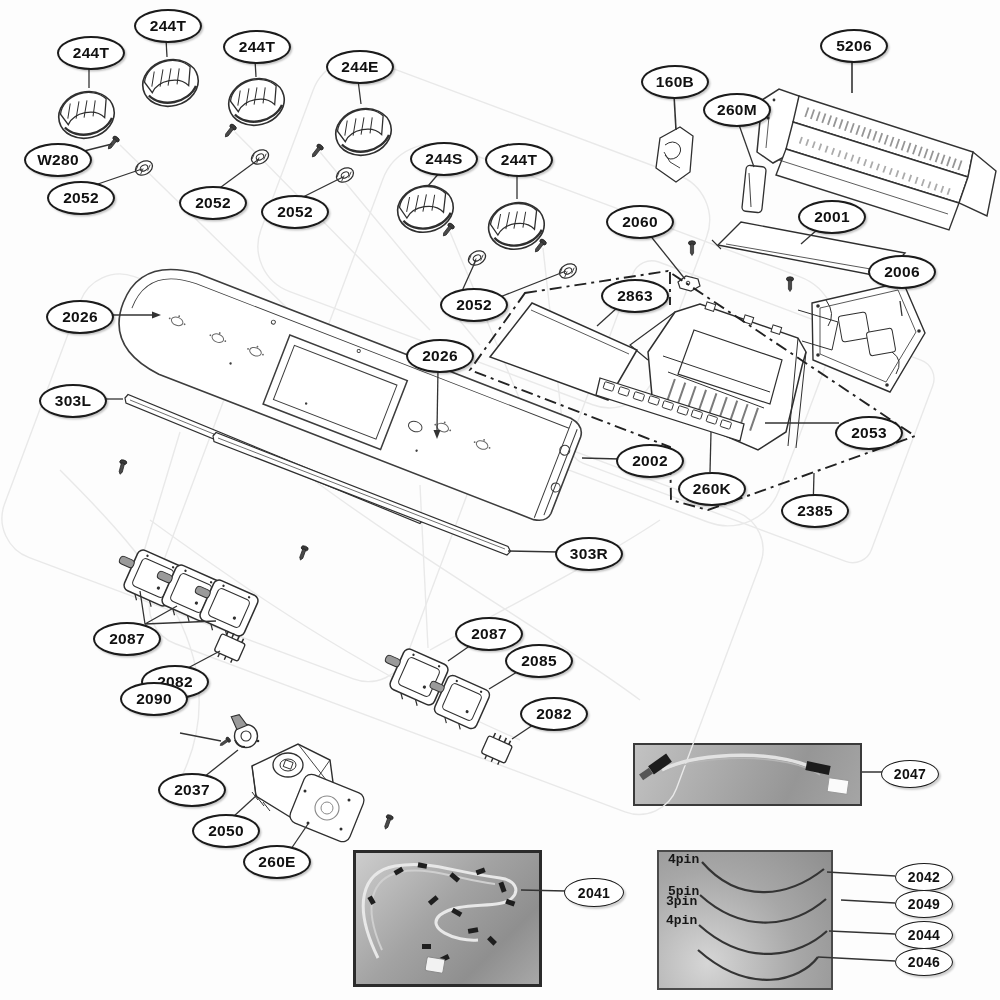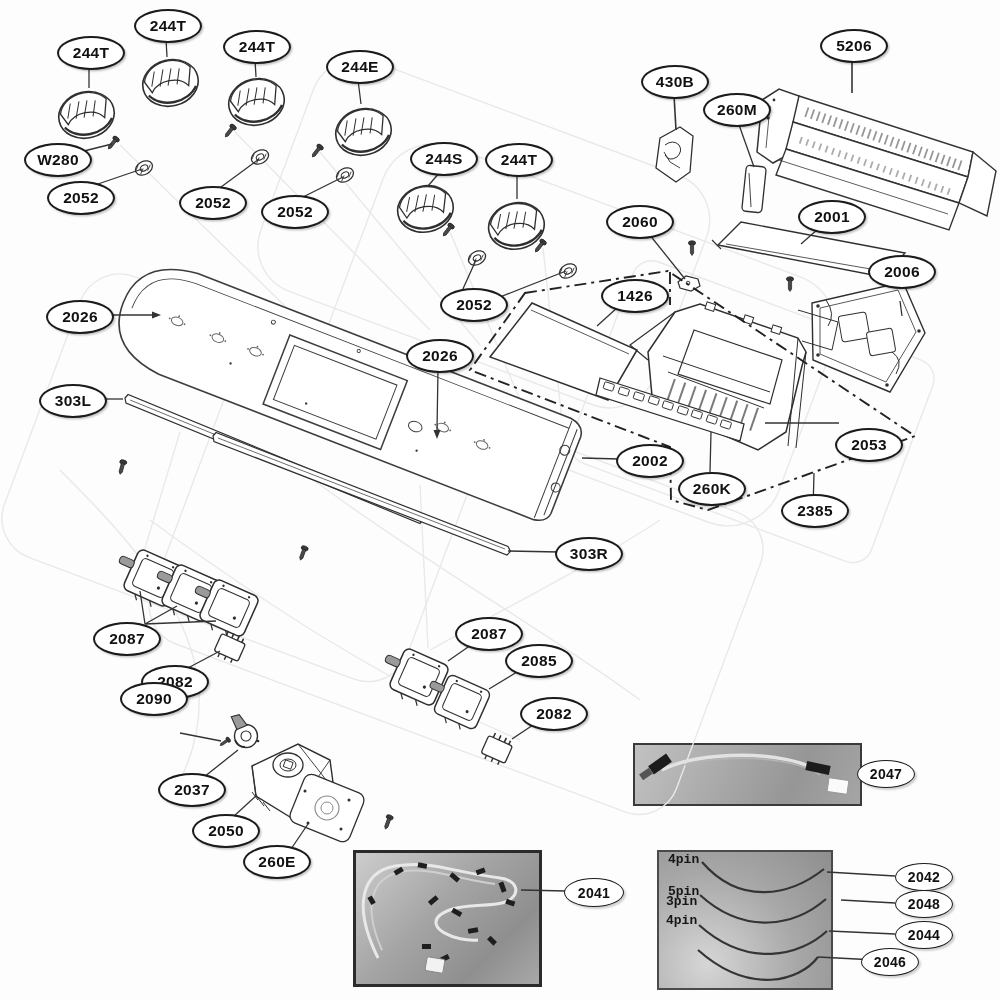--- a/index.html
+++ b/index.html
@@ -354,48 +354,48 @@
   <div class="callout" style="left:223px;top:30px;width:64px;height:30px">244T</div>
   <div class="callout" style="left:326px;top:50px;width:64px;height:30px">244E</div>
   <div class="callout" style="left:410px;top:142px;width:64px;height:30px">244S</div>
   <div class="callout" style="left:485px;top:143px;width:64px;height:30px">244T</div>
   <div class="callout" style="left:24px;top:143px;width:64px;height:30px">W280</div>
   <div class="callout" style="left:47px;top:181px;width:64px;height:30px">2052</div>
   <div class="callout" style="left:179px;top:186px;width:64px;height:30px">2052</div>
   <div class="callout" style="left:261px;top:195px;width:64px;height:30px">2052</div>
   <div class="callout" style="left:440px;top:288px;width:64px;height:30px">2052</div>
   <div class="callout" style="left:820px;top:29px;width:64px;height:30px">5206</div>
-  <div class="callout" style="left:641px;top:65px;width:64px;height:30px">430B</div>
+  <div class="callout" style="left:641px;top:65px;width:64px;height:30px">160B</div>
   <div class="callout" style="left:703px;top:93px;width:64px;height:30px">260M</div>
   <div class="callout" style="left:606px;top:205px;width:64px;height:30px">2060</div>
   <div class="callout" style="left:798px;top:200px;width:64px;height:30px">2001</div>
   <div class="callout" style="left:868px;top:255px;width:64px;height:30px">2006</div>
-  <div class="callout" style="left:601px;top:279px;width:64px;height:30px">1426</div>
+  <div class="callout" style="left:601px;top:279px;width:64px;height:30px">2863</div>
   <div class="callout" style="left:46px;top:300px;width:64px;height:30px">2026</div>
   <div class="callout" style="left:406px;top:339px;width:64px;height:30px">2026</div>
   <div class="callout" style="left:39px;top:384px;width:64px;height:30px">303L</div>
   <div class="callout" style="left:616px;top:444px;width:64px;height:30px">2002</div>
-  <div class="callout" style="left:835px;top:428px;width:64px;height:30px">2053</div>
+  <div class="callout" style="left:835px;top:416px;width:64px;height:30px">2053</div>
   <div class="callout" style="left:678px;top:472px;width:64px;height:30px">260K</div>
   <div class="callout" style="left:781px;top:494px;width:64px;height:30px">2385</div>
   <div class="callout" style="left:555px;top:537px;width:64px;height:30px">303R</div>
   <div class="callout" style="left:93px;top:622px;width:64px;height:30px">2087</div>
   <div class="callout" style="left:141px;top:665px;width:64px;height:30px">2082</div>
   <div class="callout" style="left:455px;top:617px;width:64px;height:30px">2087</div>
   <div class="callout" style="left:505px;top:644px;width:64px;height:30px">2085</div>
   <div class="callout" style="left:520px;top:697px;width:64px;height:30px">2082</div>
   <div class="callout" style="left:120px;top:682px;width:64px;height:30px">2090</div>
   <div class="callout" style="left:158px;top:773px;width:64px;height:30px">2037</div>
   <div class="callout" style="left:192px;top:814px;width:64px;height:30px">2050</div>
   <div class="callout" style="left:243px;top:845px;width:64px;height:30px">260E</div>
   <div class="callout sm" style="left:564px;top:878px;width:58px;height:27px">2041</div>
-  <div class="callout sm" style="left:857px;top:760px;width:56px;height:26px">2047</div>
+  <div class="callout sm" style="left:881px;top:760px;width:56px;height:26px">2047</div>
   <div class="callout sm" style="left:895px;top:863px;width:56px;height:26px">2042</div>
-  <div class="callout sm" style="left:895px;top:890px;width:56px;height:26px">2048</div>
+  <div class="callout sm" style="left:895px;top:890px;width:56px;height:26px">2049</div>
   <div class="callout sm" style="left:895px;top:921px;width:56px;height:26px">2044</div>
-  <div class="callout sm" style="left:861px;top:948px;width:56px;height:26px">2046</div>
+  <div class="callout sm" style="left:895px;top:948px;width:56px;height:26px">2046</div>
 
   <div class="pin" style="left:668px;top:852px">4pin</div>
   <div class="pin" style="left:668px;top:884px">5pin</div>
   <div class="pin" style="left:666px;top:913px">4pin</div>
   <div class="pin" style="left:666px;top:894px">3pin</div>
 
 </div>
 
 </body></html>

